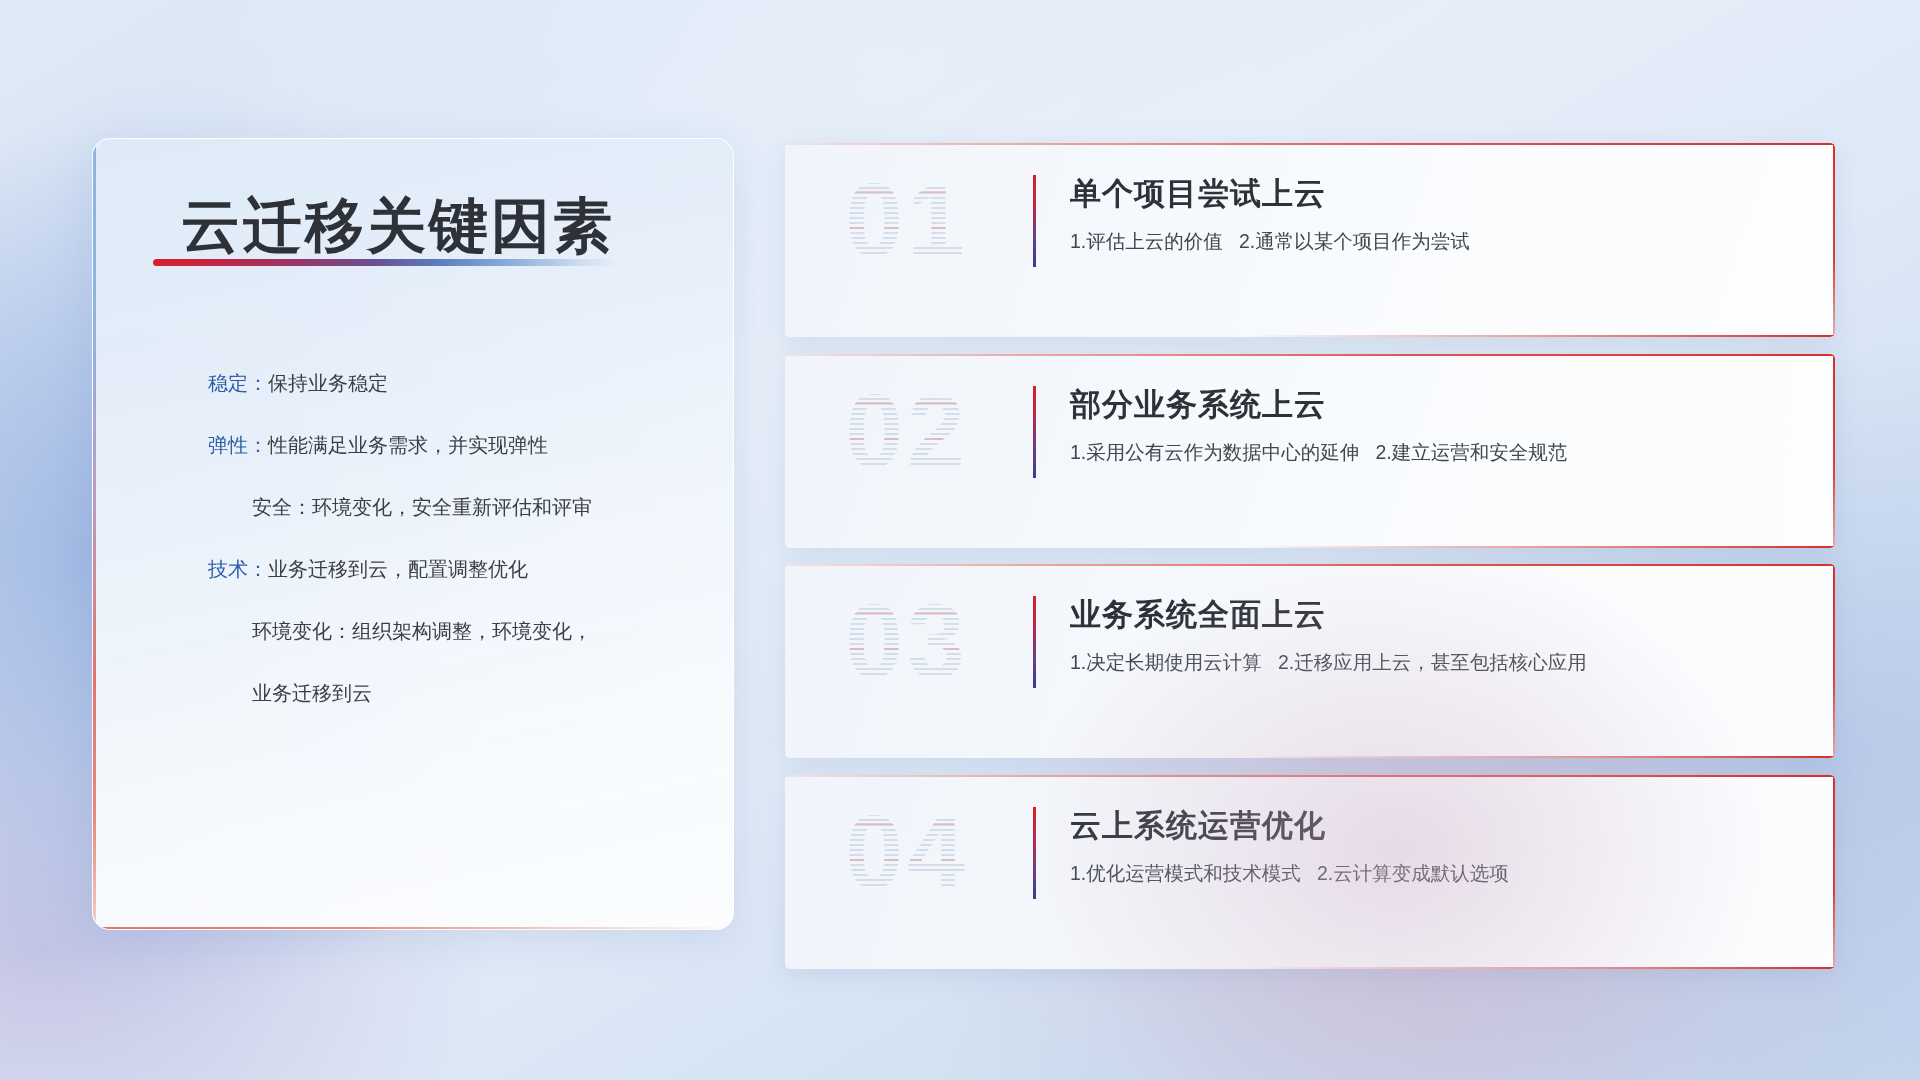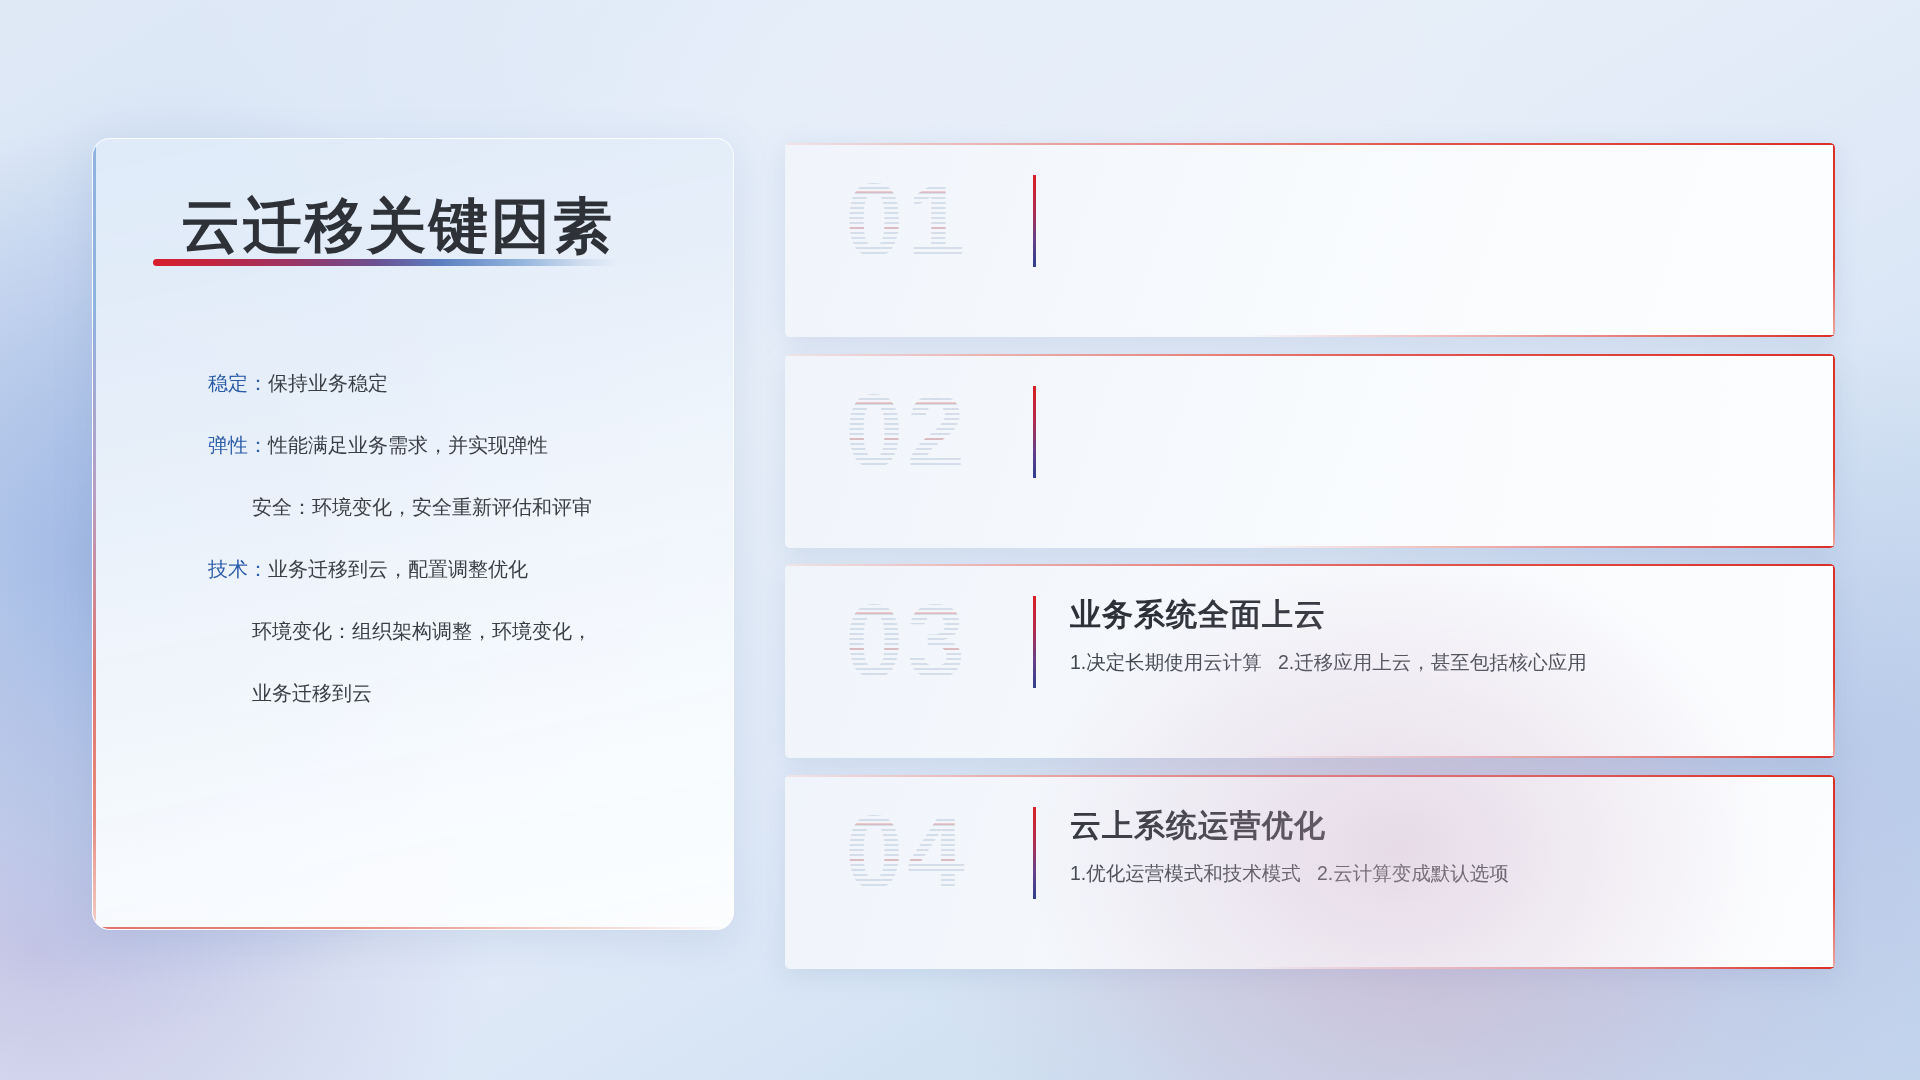--- a/index.html
+++ b/index.html
@@ -267,29 +267,37 @@
     </div>
   </div>
 
   <div class="step-card" style="top:143px;">
     <div class="top-rule"></div>
     <div class="right-rule"></div>
     <div class="bottom-rule"></div>
     <div class="step-num">01</div>
     <div class="step-num-accent">01</div>
     <div class="step-divider"></div>
+    <div class="step-body">
+      <div class="step-title">单个项目尝试上云</div>
+      <div class="step-desc">1.评估上云的价值   2.通常以某个项目作为尝试</div>
+    </div>
   </div>
 
   <div class="step-card" style="top:354px;">
     <div class="top-rule"></div>
     <div class="right-rule"></div>
     <div class="bottom-rule"></div>
     <div class="step-num">02</div>
     <div class="step-num-accent">02</div>
     <div class="step-divider"></div>
+    <div class="step-body">
+      <div class="step-title">部分业务系统上云</div>
+      <div class="step-desc">1.采用公有云作为数据中心的延伸   2.建立运营和安全规范</div>
+    </div>
   </div>
 
   <div class="step-card" style="top:564px;">
     <div class="top-rule"></div>
     <div class="right-rule"></div>
     <div class="bottom-rule"></div>
     <div class="step-num">03</div>
     <div class="step-num-accent">03</div>
     <div class="step-divider"></div>
     <div class="step-body">

